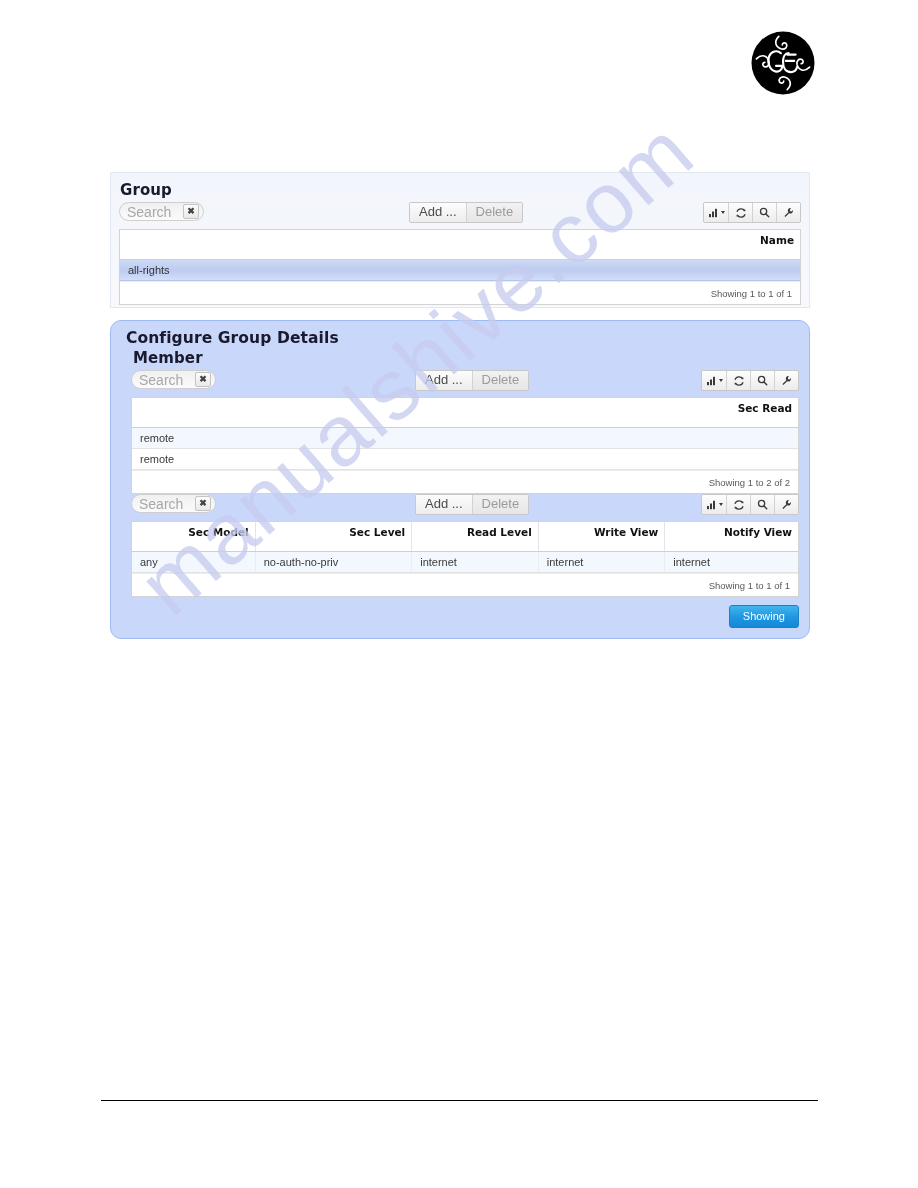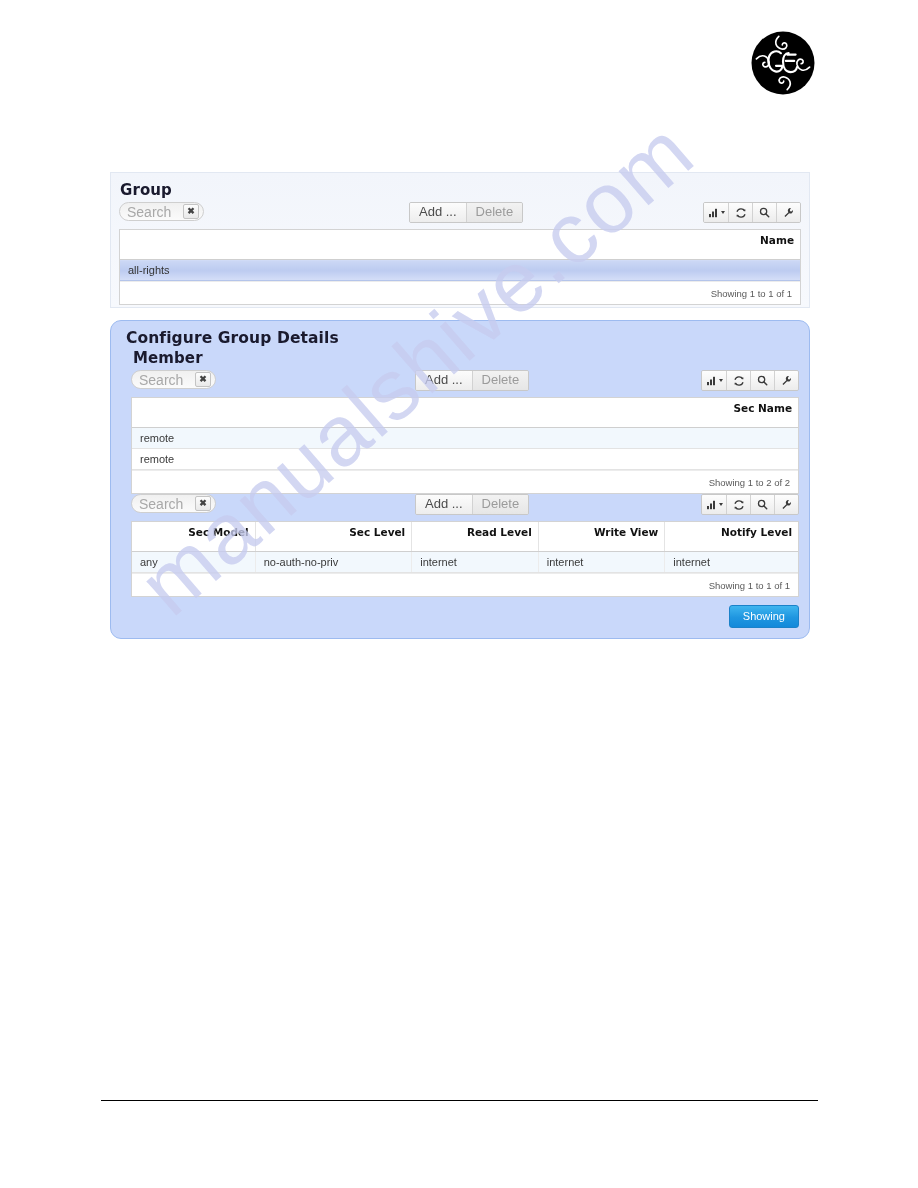--- a/index.html
+++ b/index.html
@@ -440,21 +440,21 @@
               <path d="M8.6 1.2a2.9 2.9 0 0 0-2.8 4.6L1.6 9.9l1 1 4.1-4.1a2.9 2.9 0 0 0 4.1-3.4l-1.6 1.6-1.4-.3-.3-1.4z" fill="#3a3a3a"></path>
             </svg>
           </div>
         </div>
       </div>
 
       <div class="grid">
         <table>
           <thead>
             <tr>
-              <th>Sec Name</th>
+              <th>Sec Read</th>
             </tr>
           </thead>
           <tbody>
             <tr class="row-alt">
               <td>remote</td>
             </tr>
             <tr class="row-plain">
               <td>remote</td>
             </tr>
           </tbody>
@@ -513,21 +513,21 @@
             <col style="width:19%">
             <col style="width:19%">
             <col style="width:20%">
           </colgroup>
           <thead>
             <tr>
               <th>Sec Model</th>
               <th>Sec Level</th>
               <th>Read Level</th>
               <th>Write View</th>
-              <th>Notify Level</th>
+              <th>Notify View</th>
             </tr>
           </thead>
           <tbody>
             <tr class="row-alt">
               <td>any</td>
               <td>no-auth-no-priv</td>
               <td>internet</td>
               <td>internet</td>
               <td>internet</td>
             </tr>

